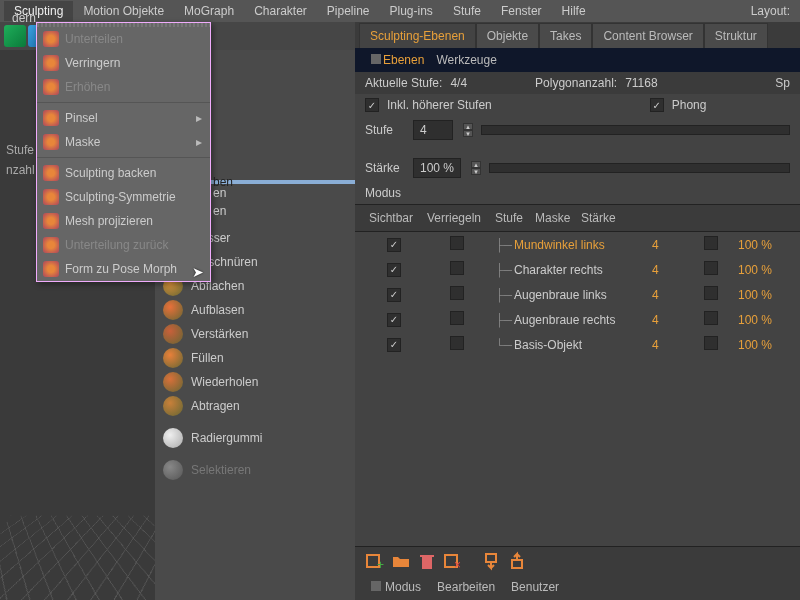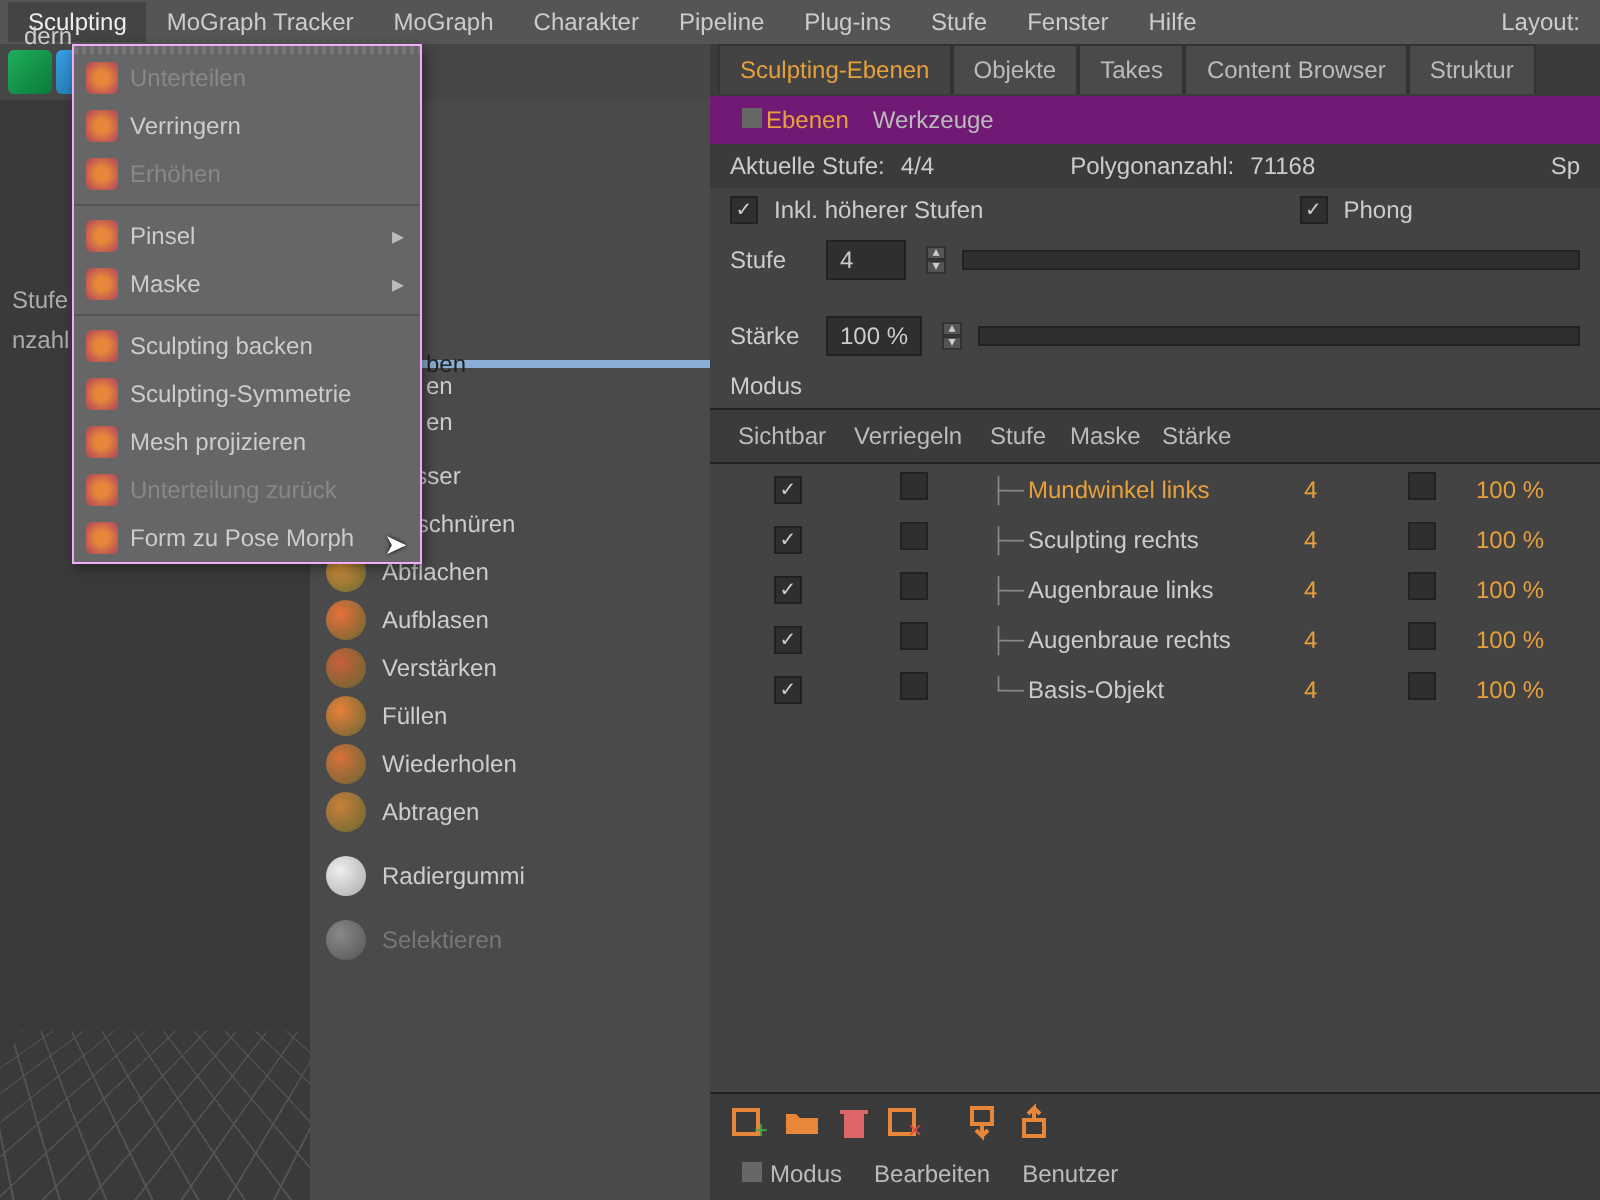--- a/index.html
+++ b/index.html
@@ -37,24 +37,24 @@
 
   
   .toollist { position: absolute; left: 155px; top: 50px; width: 200px; height: 550px; background: #4a4a4a; }
   .toollist .titem { display: flex; align-items: center; gap: 8px; padding: 2px 8px; color: #ccc; }
   .toollist .titem.selected { background: #8aaed6; color: #222; }
   .toollist .titem .ticon { width: 20px; height: 20px; border-radius: 50%; display: inline-block; }
   .toollist .tgap { height: 8px; }
 
   
   .rightpanel { position: absolute; left: 355px; top: 22px; right: 0; bottom: 0; background: #434343; }
-  .tabs { display: flex; gap: 0; background: #3b3b3b; height: 26px; align-items: flex-start; padding: 0 4px; }
+  .tabs { display: flex; gap: 0; background: #3b3b3b; height: 26px; align-items: center; padding: 0 4px; }
   .tabs .tab { padding: 5px 10px; color: #bbb; border: 1px solid #333; border-bottom: none; background: #4a4a4a; }
   .tabs .tab.active { background: #434343; color: #e8a03a; }
-  .subtabs { display: flex; gap: 12px; padding: 5px 16px; background: #701a75; }
+  .subtabs { display: flex; gap: 12px; padding: 5px 16px; background: #0f172a; }
   .subtabs span.active { color: #e8a03a; }
   .subtabs span { color: #bbb; }
   .subtabs .dot { width: 10px; height: 10px; background: #666; display: inline-block; margin-right: 2px; }
 
   .paramrow { display: flex; align-items: center; padding: 4px 10px; gap: 8px; color: #ccc; }
   .paramrow label { min-width: 120px; }
   .valuebox { background: #2f2f2f; border: 1px solid #222; padding: 2px 6px; color: #ccc; min-width: 40px; display: inline-block; }
   .stepper { display: inline-flex; flex-direction: column; margin-left: 2px; }
   .stepper span { width: 10px; height: 7px; background: #555; border: 1px solid #333; font-size: 7px; line-height: 5px; text-align: center; color: #ccc; }
   .slider { flex: 1; height: 10px; background: #2f2f2f; border: 1px solid #222; position: relative; }
@@ -78,21 +78,21 @@
   .cursor { position: absolute; left: 192px; top: 264px; z-index: 200; font-size: 14px; color: #fff; text-shadow: 0 0 2px #000; }
 
   
   .cutlabel { position: absolute; color: #ccc; left: 212px; }
 </style>
 </head>
 <body>
 
 <div class="menubar">
   <span class="menuitem active">Sculpting</span>
-  <span class="menuitem">MoGraph Tracker</span>
+  <span class="menuitem">Motion Objekte</span>
   <span class="menuitem">MoGraph</span>
   <span class="menuitem">Charakter</span>
   <span class="menuitem">Pipeline</span>
   <span class="menuitem">Plug-ins</span>
   <span class="menuitem">Stufe</span>
   <span class="menuitem">Fenster</span>
   <span class="menuitem">Hilfe</span>
   <span class="right">Layout:</span>
 </div>
 
@@ -283,21 +283,21 @@
         <div class="col-vis" style="text-align:center"><span class="checkbox">✓</span></div>
         <div class="col-lock" style="text-align:center"><span class="checkbox"></span></div>
         <div class="col-name"><span class="tree">├─</span><span style="color:#e8a03a">Mundwinkel links</span></div>
         <div class="col-stufe">4</div>
         <div class="col-maske" style="text-align:center"><span class="checkbox"></span></div>
         <div class="col-stark">100 %</div>
       </div>
       <div class="tablerow">
         <div class="col-vis" style="text-align:center"><span class="checkbox">✓</span></div>
         <div class="col-lock" style="text-align:center"><span class="checkbox"></span></div>
-        <div class="col-name"><span class="tree">├─</span><span style="color:#ccc">Sculpting rechts</span></div>
+        <div class="col-name"><span class="tree">├─</span><span style="color:#ccc">Charakter rechts</span></div>
         <div class="col-stufe">4</div>
         <div class="col-maske" style="text-align:center"><span class="checkbox"></span></div>
         <div class="col-stark">100 %</div>
       </div>
       <div class="tablerow">
         <div class="col-vis" style="text-align:center"><span class="checkbox">✓</span></div>
         <div class="col-lock" style="text-align:center"><span class="checkbox"></span></div>
         <div class="col-name"><span class="tree">├─</span><span style="color:#ccc">Augenbraue links</span></div>
         <div class="col-stufe">4</div>
         <div class="col-maske" style="text-align:center"><span class="checkbox"></span></div>

